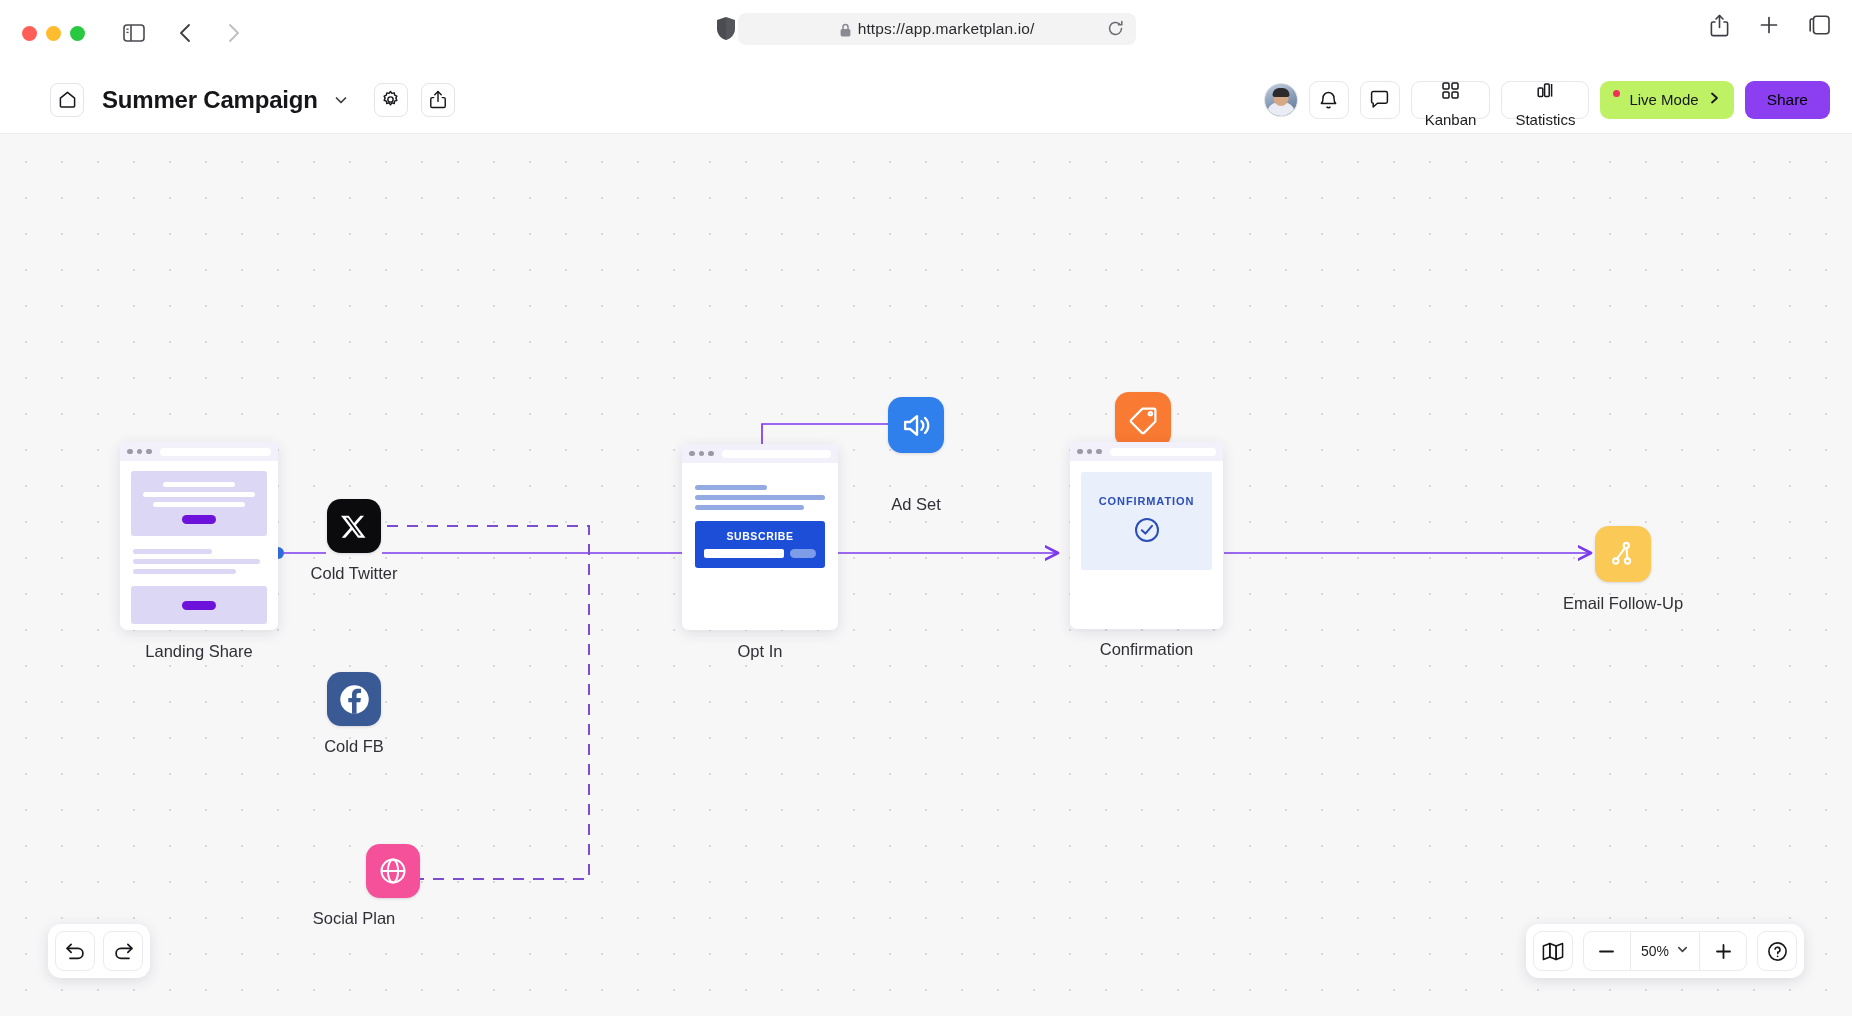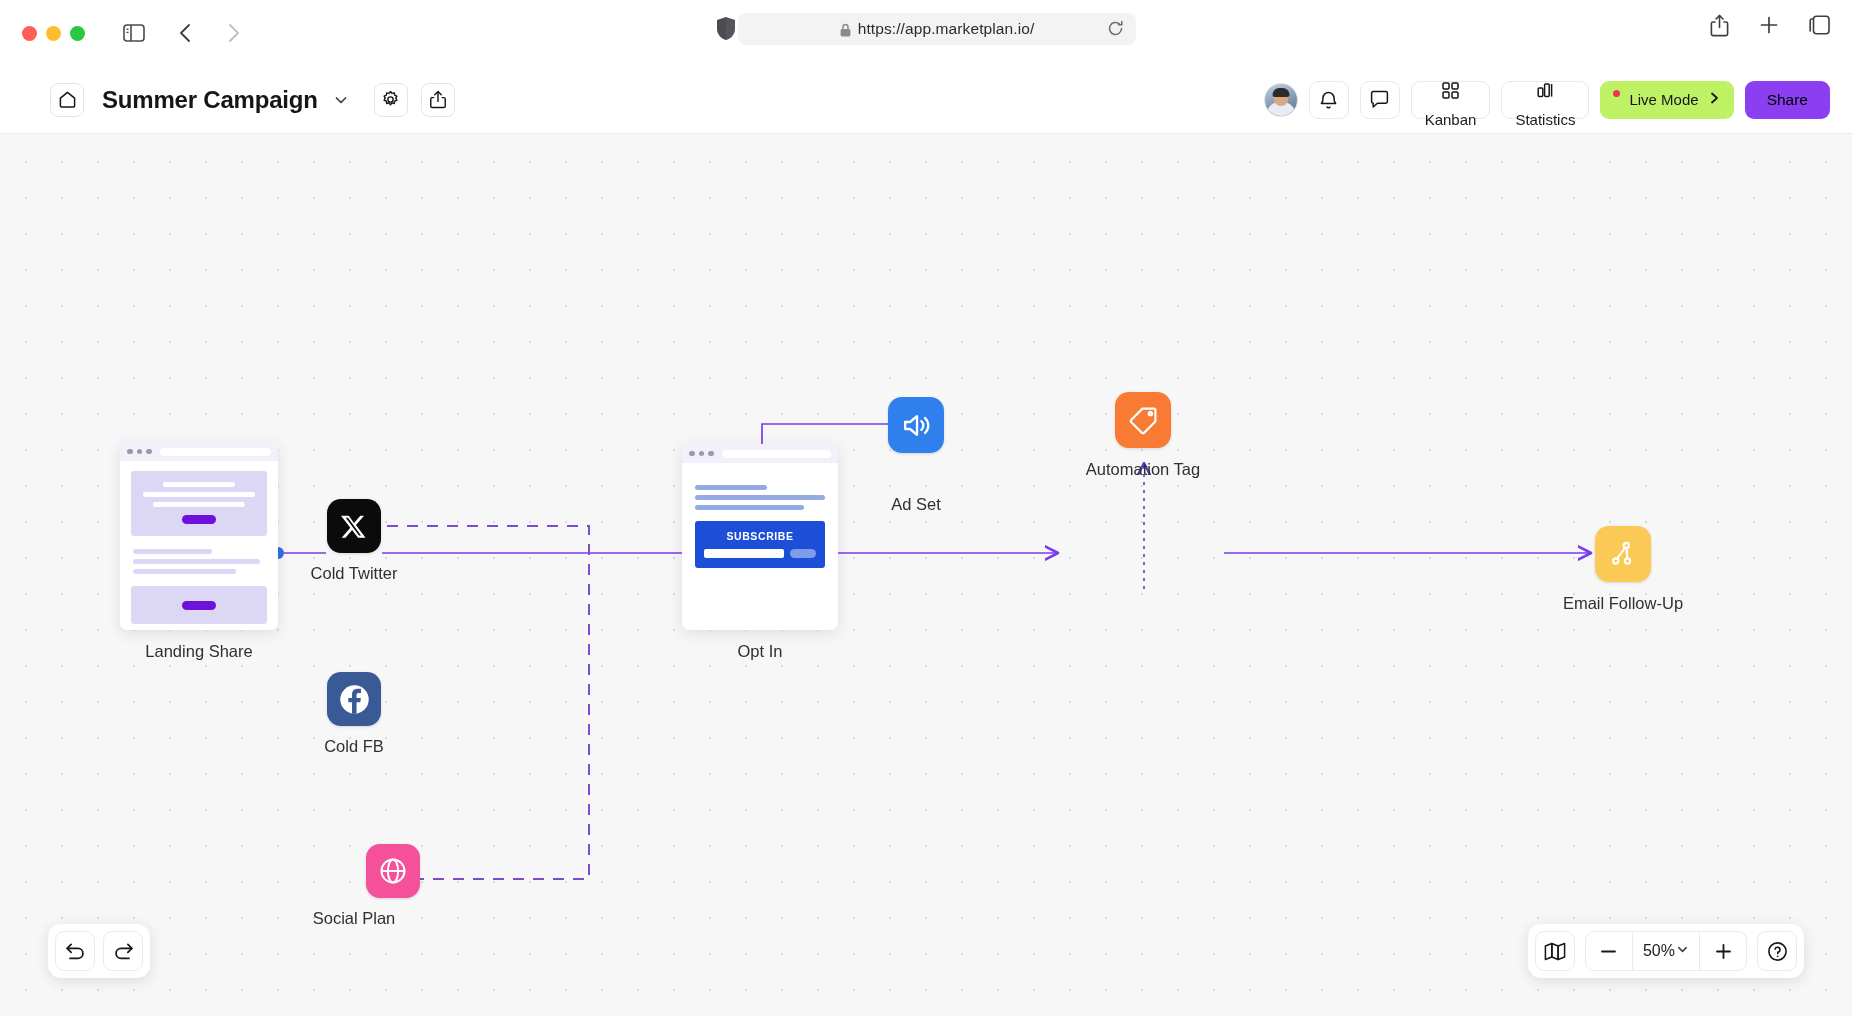--- a/index.html
+++ b/index.html
@@ -189,23 +189,23 @@
   .tb-right { right: 48px; bottom: 38px; gap: 10px; }
   .tb-btn {
     width: 40px; height: 40px; border-radius: 9px; border: 1px solid #eaeaf0;
     background: #fff; display: flex; align-items: center; justify-content: center;
   }
   .zoom-group {
     display: flex; align-items: center; border: 1px solid #eaeaf0; border-radius: 9px; height: 40px;
   }
   .zg-btn { width: 46px; height: 100%; display: flex; align-items: center; justify-content: center; }
   .zg-val {
-    display: flex; align-items: center; gap: 1px; padding: 0 10px; height: 100%;
+    display: flex; align-items: center; gap: 7px; padding: 0 10px; height: 100%;
     border-left: 1px solid #eaeaf0; border-right: 1px solid #eaeaf0;
-    font-size: 16px; color: #1c1c20;
+    font-size: 14px; color: #1c1c20;
   }
 </style>
 </head>
 <body>
 
 <div class="browser-bar">
   <div class="traffic">
     <div class="dot red"></div>
     <div class="dot yellow"></div>
     <div class="dot green"></div>
@@ -485,20 +485,42 @@
           <div class="oi-field-row">
             <div class="oi-input"></div>
             <div class="oi-submit"></div>
           </div>
         </div>
       </div>
     </div>
     <div class="node-label" style="top:198px;">Opt In</div>
   </div>
 
+  <div class="node" style="left:1070px; top:308px;">
+    <div class="page-card" style="width:153px; height:187px;">
+      <div class="card-chrome">
+        <div class="cdot"></div>
+          <div class="cdot"></div>
+          <div class="cdot"></div>
+        <div class="card-urlbar"></div>
+      </div>
+      <div class="cf-body">
+        <div class="cf-inner">
+          <div class="cf-title">CONFIRMATION</div>
+          <div>
+            <svg width="28" height="28" viewBox="0 0 28 28" fill="none" stroke="#2b4eb8" stroke-width="2">
+                <circle cx="14" cy="14" r="11"></circle>
+                <polyline points="8.8,14.3 12.4,17.6 19,9.8" stroke-linecap="round" stroke-linejoin="round"></polyline>
+              </svg>
+          </div>
+        </div>
+      </div>
+    </div>
+    <div class="node-label" style="top:198px;">Confirmation</div>
+  </div>
 
   <div class="node" style="left:1595px; top:392px;">
     <div class="sq-icon" style="background:#fbc955; width:56px; height:56px;">
       <svg width="30" height="30" viewBox="0 0 24 24" fill="none" stroke="#ffffff" stroke-width="1.7">
           <circle cx="14.6" cy="5.2" r="2.1"></circle>
           <circle cx="6.2" cy="17.6" r="2.1"></circle>
           <circle cx="15.6" cy="17.6" r="2.1"></circle>
           <path d="M13.6 7.1 L7.2 15.7" stroke-linecap="round"></path>
           <path d="M14.9 7.3 L15.4 15.5" stroke-linecap="round"></path>
         </svg>

